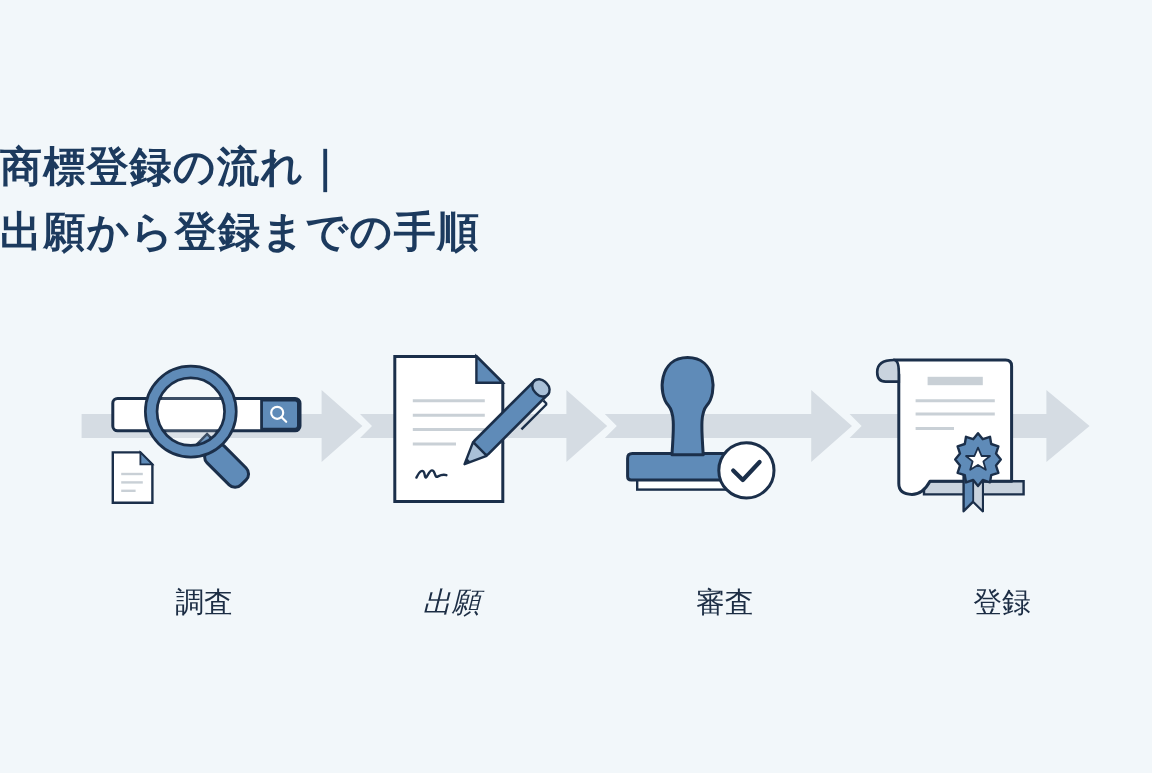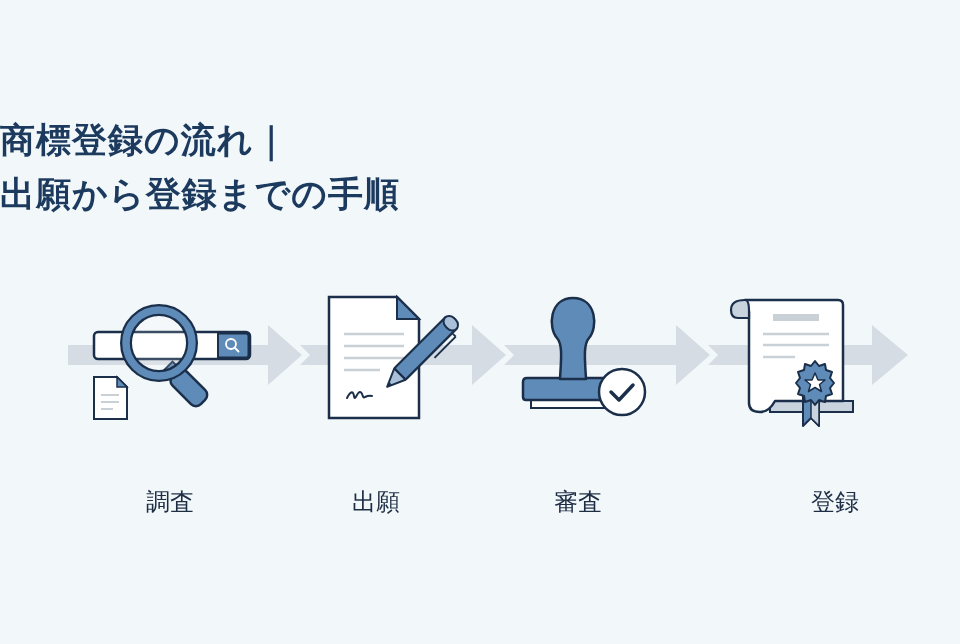--- a/index.html
+++ b/index.html
@@ -135,15 +135,15 @@
 
     <path d="M803,395 L803,426 L811,418 L819,426 L819,395 Z" fill="#5f8bb8" stroke="#1b2f4a" stroke-width="2" stroke-linejoin="round"></path>
     <path d="M811,395 L811,418 L819,426 L819,395 Z" fill="#c9d3de" stroke="#1b2f4a" stroke-width="1.5" stroke-linejoin="round"></path>
 
     <path d="M815,361 L819,366 L825,364 L826,370 L832,372 L830,378 L834,383 L830,388 L832,394 L826,396 L825,402 L819,400 L815,405 L811,400 L805,402 L804,396 L798,394 L800,388 L796,383 L800,378 L798,372 L804,370 L805,364 L811,366 Z" fill="#5f8bb8" stroke="#1b2f4a" stroke-width="2" stroke-linejoin="round"></path>
     <path d="M815,373 L818,380 L825,380 L819.5,384.5 L821.5,391.5 L815,387.5 L808.5,391.5 L810.5,384.5 L805,380 L812,380 Z" fill="#ffffff" stroke="#1b2f4a" stroke-width="1.5" stroke-linejoin="round"></path>
   </g>
 </svg>
 
 <div class="step-label" style="left:110px;">調査</div>
-<div class="step-label" style="left:316px;">出願</div>
-<div class="step-label" style="left:518px;">審査</div>
+<div class="step-label" style="left:316px;font-style:italic;">出願</div>
+<div class="step-label" style="left:544px;">審査</div>
 <div class="step-label" style="left:775px;">登録</div>
 
 </body></html>

